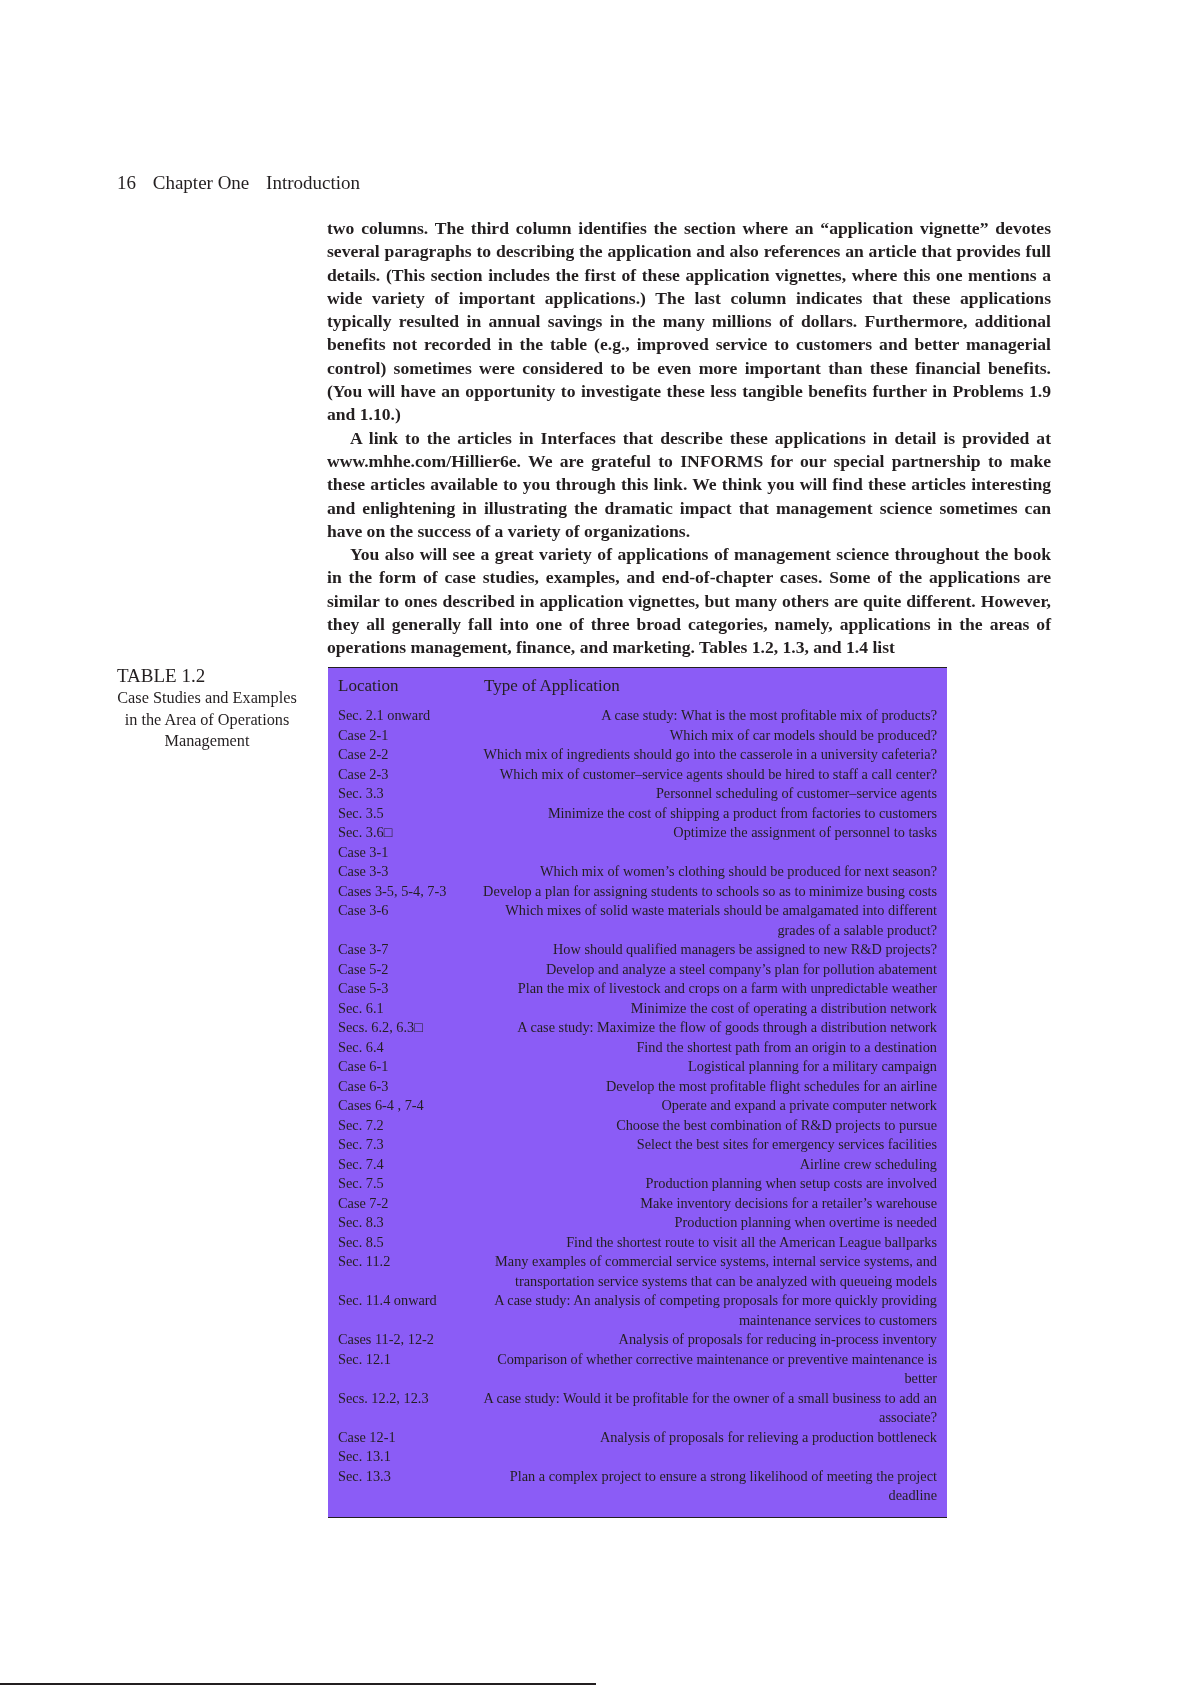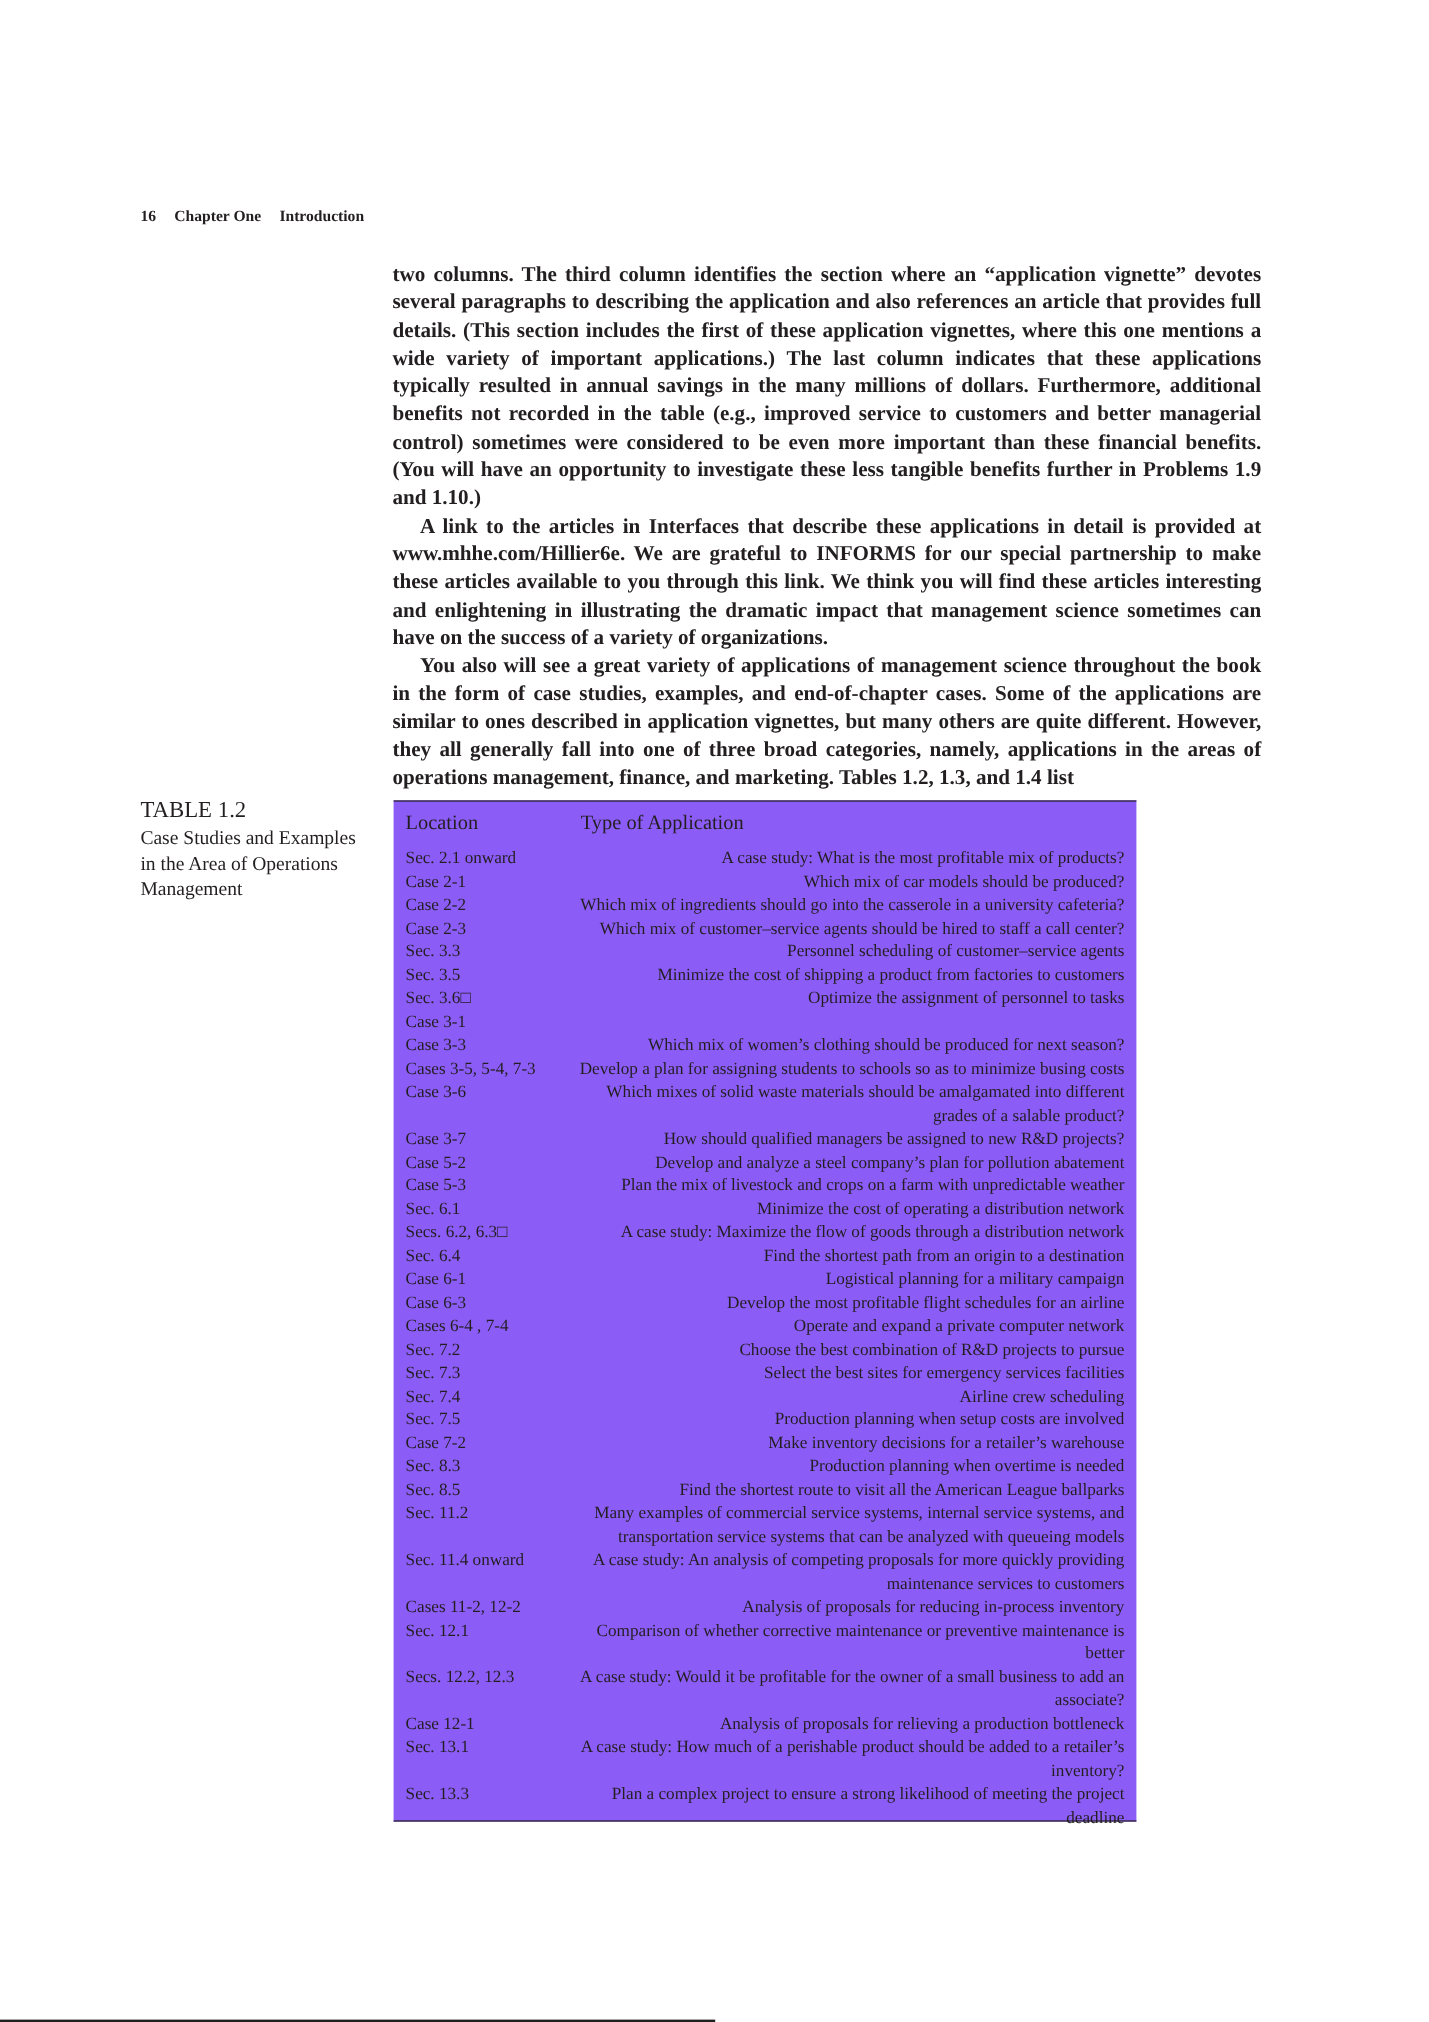--- a/index.html
+++ b/index.html
@@ -1,26 +1,26 @@
 <!DOCTYPE html>
 <html><head>
 <meta charset="utf-8">
 <style>
   html, body { margin: 0; padding: 0; background: #ffffff; }
   body { width: 1191px; height: 1685px; position: relative; overflow: hidden;
          font-family: "Liberation Serif", "DejaVu Serif", serif; color: #231f20; }
-  .running-head { position: absolute; left: 117px; top: 172px; font-size: 13px; font-weight: bold; }
+  .running-head { position: absolute; left: 117px; top: 172px; font-size: 19px; }
   .running-head span { margin-right: 12px; }
   .body-text { position: absolute; left: 327px; top: 217px; width: 724px;
                font-size: 17.6px; line-height: 23.3px; text-align: justify; font-weight: bold; }
   .body-text p { margin: 0; }
   .body-text p.indent { text-indent: 23px; }
   .caption { position: absolute; left: 117px; top: 665px; width: 180px; }
   .caption .cap-label { font-size: 19px; line-height: 22px; }
-  .caption .cap-title { font-size: 16.3px; line-height: 21.5px; }
+  .caption .cap-title { font-size: 16.3px; line-height: 21.5px; text-align: center; }
   .table-box { position: absolute; left: 328px; top: 667px; width: 619px; height: 851px;
                background: #8b5cf6; border-top: 1.5px solid #231f20; border-bottom: 1.5px solid #231f20;
                box-sizing: border-box; }
   .thead { position: absolute; left: 10px; top: 8px; font-size: 17px; }
   .thead .col1 { position: absolute; left: 0; white-space: nowrap; }
   .thead .col2 { position: absolute; left: 146px; white-space: nowrap; }
   .rows { position: absolute; left: 10px; top: 38px; right: 10px; font-size: 14.3px; line-height: 19.5px; }
   .row { position: relative; display: flex; }
   .row .loc { width: 145px; flex: 0 0 145px; white-space: nowrap; }
   .row .app { flex: 1; padding-left: 0; text-align: right; }
@@ -179,21 +179,20 @@
       <div class="row">
         <span class="loc">Secs. 12.2, 12.3</span>
         <span class="app"><span>A case study: Would it be profitable for the owner of a small business to add an</span><span class="cont">associate?</span></span>
       </div>
       <div class="row">
         <span class="loc">Case 12-1</span>
         <span class="app"><span>Analysis of proposals for relieving a production bottleneck</span></span>
       </div>
       <div class="row">
         <span class="loc">Sec. 13.1</span>
-        <span class="app"><span>A case study: How much of a perishable product should be added to a retailer’s</span><span class="cont">inventory?</span></span>
       </div>
       <div class="row">
         <span class="loc">Sec. 13.3</span>
         <span class="app"><span>Plan a complex project to ensure a strong likelihood of meeting the project deadline</span></span>
       </div>
     </div>
 </div>
 
 <div class="footer-rule"></div>
 

